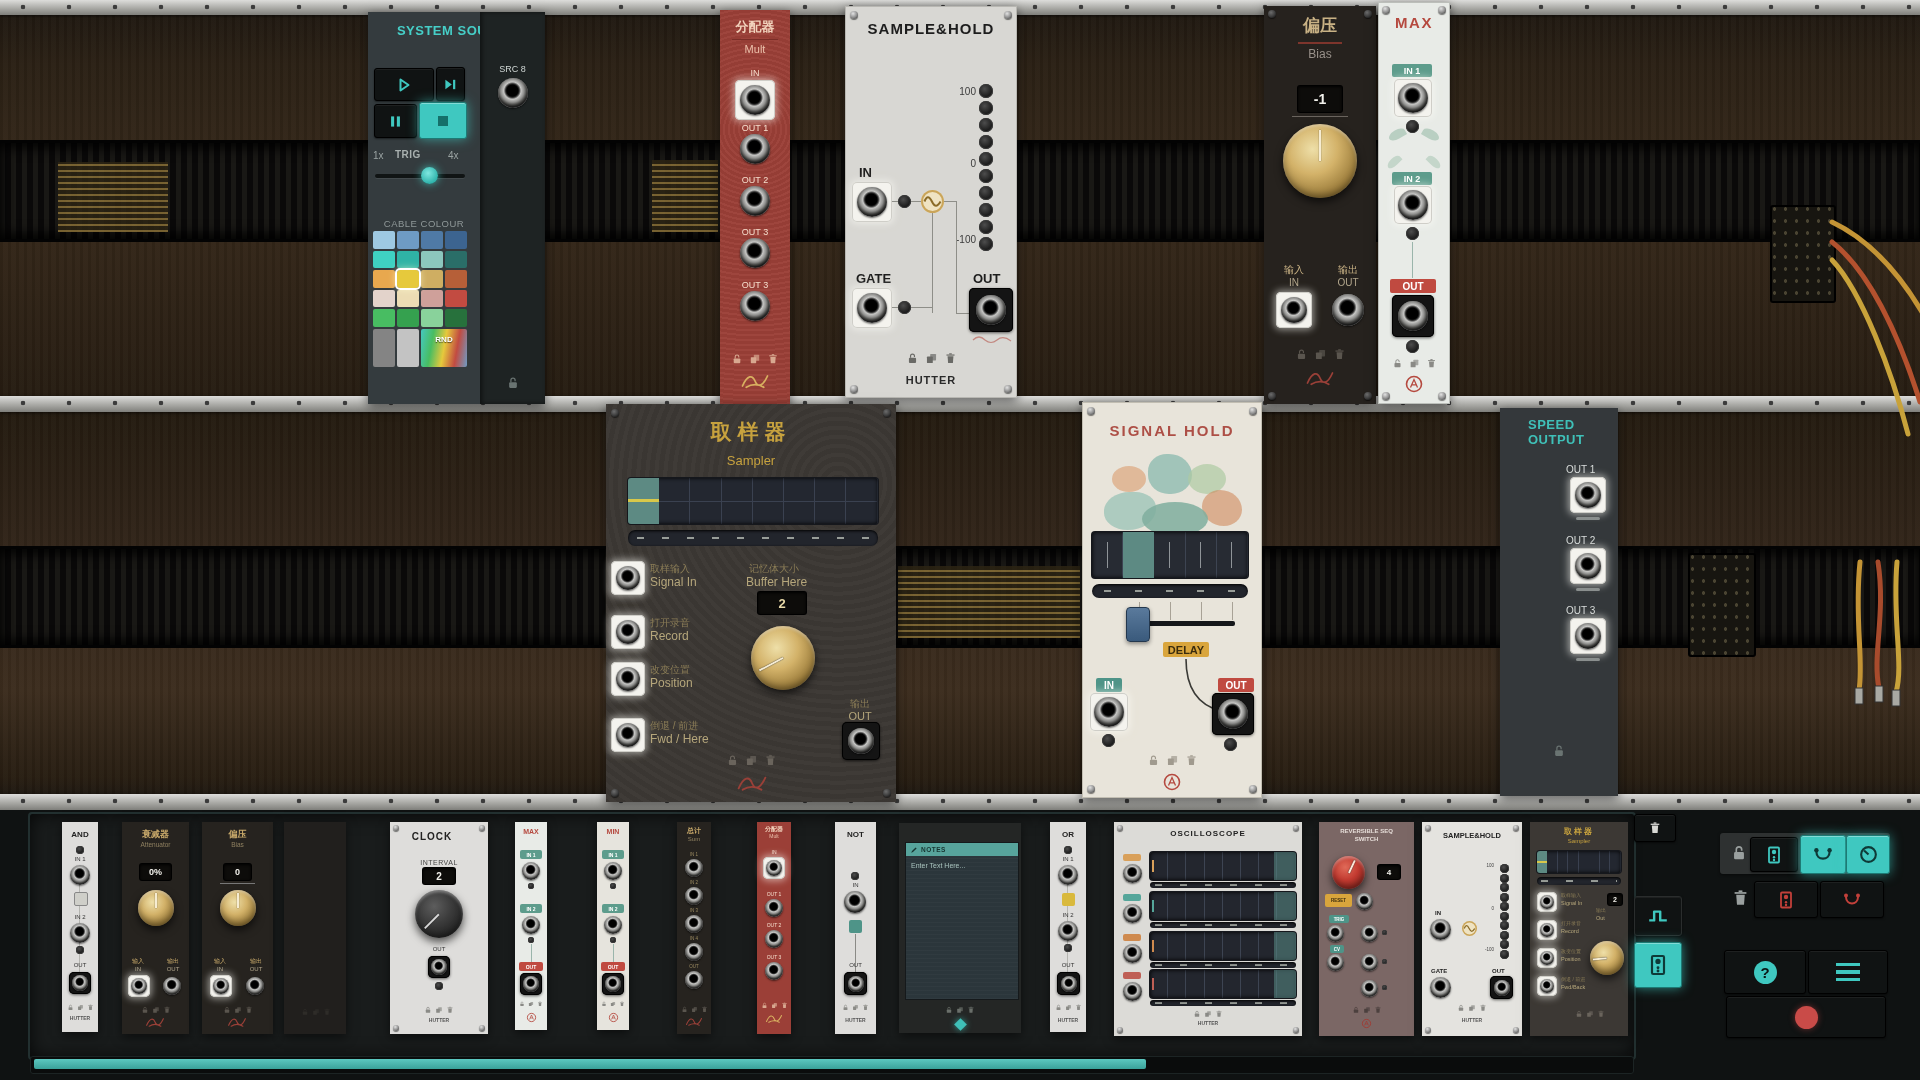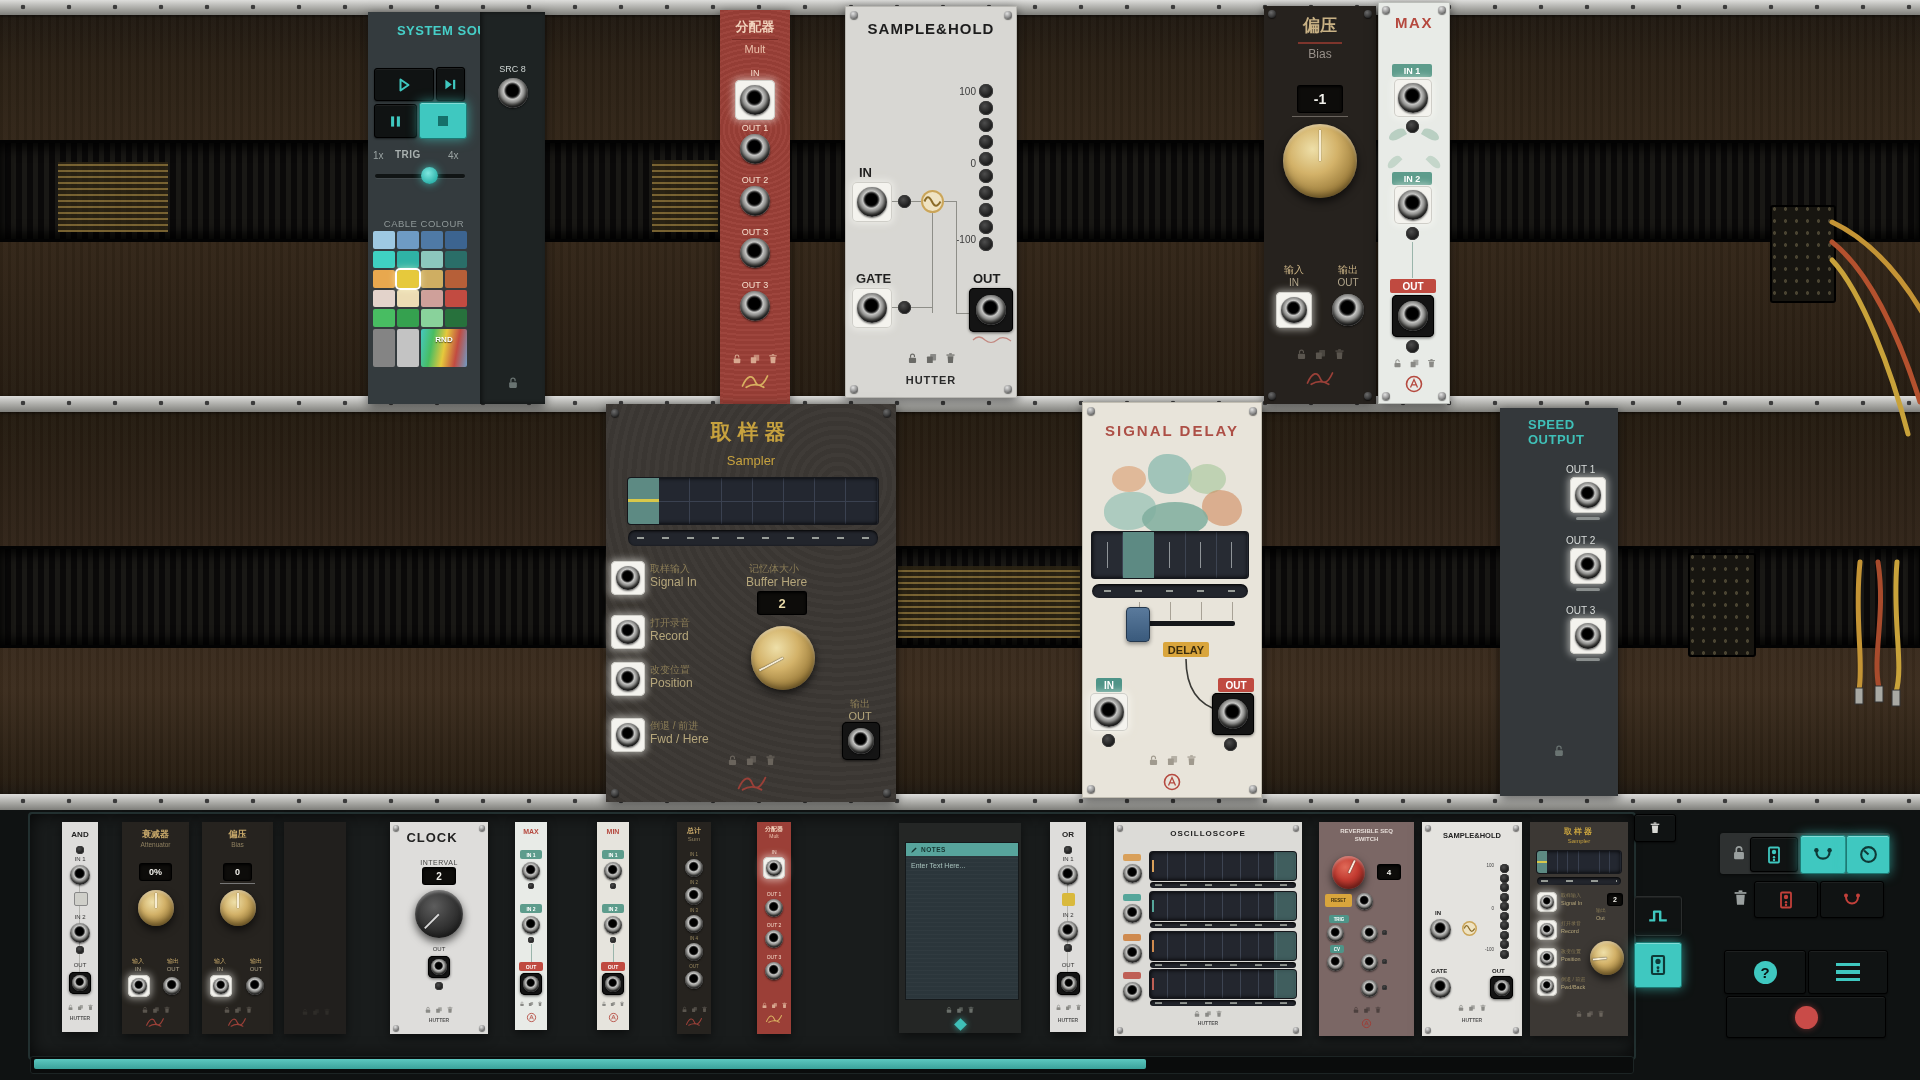--- a/index.html
+++ b/index.html
@@ -433,21 +433,21 @@
     <svg class="ic abs" style="left:130px;top:368px;color:#9a4038" width="32px" height="22">
         <use href="#i-sig"></use>
       </svg>
   </div>
 
   <div class="m" style="left:1082px;top:402px;width:180px;height:396px;background:#e8e4da;box-shadow:inset 0 0 0 1px #c2beb2,0 3px 10px rgba(0,0,0,.55)">
     <span class="screw" style="left:5px;top:5px"></span>
       <span class="screw" style="right:5px;top:5px"></span>
     <span class="screw" style="left:5px;bottom:5px"></span>
       <span class="screw" style="right:5px;bottom:5px"></span>
-    <div class="t tc b" style="left:0;top:20px;width:180px;font-size:15px;letter-spacing:2px;color:#ad4f46">SIGNAL DELAY</div>
+    <div class="t tc b" style="left:0;top:20px;width:180px;font-size:15px;letter-spacing:2px;color:#ad4f46">SIGNAL HOLD</div>
     <div class="abs" style="left:30px;top:64px;width:34px;height:26px;background:#dba177;border-radius:50%;opacity:.65"></div>
     <div class="abs" style="left:66px;top:52px;width:44px;height:40px;background:#8fbcb0;border-radius:45% 55% 50% 50%;opacity:.8"></div>
     <div class="abs" style="left:106px;top:62px;width:38px;height:30px;background:#aecba2;border-radius:50%;opacity:.7"></div>
     <div class="abs" style="left:22px;top:90px;width:52px;height:38px;background:#9dc4b8;border-radius:50% 40% 55% 45%;opacity:.8"></div>
     <div class="abs" style="left:120px;top:88px;width:40px;height:36px;background:#d08a5e;border-radius:45% 55% 45% 55%;opacity:.6"></div>
     <div class="abs" style="left:60px;top:100px;width:66px;height:34px;background:#7fae9e;border-radius:50%;opacity:.85"></div>
     <div class="scope" style="left:10px;top:130px;width:156px;height:46px;background:repeating-linear-gradient(90deg, rgba(0,0,0,0) 0 30.2px, #3d4452 30.2px 31.2px),#272b33">
       <div class="abs" style="left:31px;top:0;width:31px;height:46px;background:#5d8a83"></div>
       <div class="abs" style="left:15px;top:10px;width:1px;height:26px;background:rgba(230,235,235,.55)"></div>
       <div class="abs" style="left:77px;top:10px;width:1px;height:26px;background:rgba(230,235,235,.55)"></div>
@@ -620,21 +620,21 @@
           <use href="#i-trash"></use>
         </svg>
       </div>
   </div>
 
   <div class="m" style="left:390px;top:822px;width:98px;height:212px;background:#dedddb">
     <span class="screw" style="left:3px;top:3px;width:6px;height:6px"></span>
       <span class="screw" style="right:3px;top:3px;width:6px;height:6px"></span>
     <span class="screw" style="left:3px;bottom:3px;width:6px;height:6px"></span>
       <span class="screw" style="right:3px;bottom:3px;width:6px;height:6px"></span>
-    <div class="t tc b" style="left:0;top:9px;width:84px;font-size:13px;letter-spacing:1px;color:#222">CLOCK</div>
+    <div class="t tc b" style="left:0;top:9px;width:84px;font-size:10px;letter-spacing:1px;color:#222">CLOCK</div>
     <div class="t tc" style="left:0;top:37px;width:98px;font-size:7px;letter-spacing:.5px;color:#444">INTERVAL</div>
     <div class="disp" style="left:33px;top:46px;width:32px;height:16px;font-size:10px">2</div>
     <div class="knob dark" style="left:25px;top:68px;width:48px;height:48px">
         <span class="ptr" style="transform:rotate(-135deg)"></span>
       </div>
     <div class="t tc" style="left:0;top:124px;width:98px;font-size:6px;color:#333">OUT</div>
     <div class="jd" style="left:38px;top:134px;width:22px;height:22px">
         <span class="jack j16"></span>
       </div>
     <span class="led" style="left:45px;top:160px;width:8px;height:8px"></span>
@@ -761,20 +761,44 @@
         </svg>
         <svg class="ic" width="7" height="7">
           <use href="#i-trash"></use>
         </svg>
       </div>
     <svg class="ic abs" style="left:8px;top:191px;color:#d8b060" width="18" height="11">
         <use href="#i-sig"></use>
       </svg>
   </div>
 
+  <div class="m" style="left:835px;top:822px;width:41px;height:212px;background:#dedddb">
+    <div class="abs" style="left:20px;top:112px;width:1px;height:38px;background:#8a8a86"></div>
+    <div class="t tc b" style="left:0;top:8px;width:41px;font-size:8px;color:#222">NOT</div>
+    <span class="led" style="left:16px;top:50px;width:8px;height:8px"></span>
+    <div class="t tc" style="left:0;top:60px;width:41px;font-size:6px;color:#333">IN</div>
+    <span class="jack abs" style="left:9px;top:69px;width:22px;height:22px"></span>
+    <div class="abs" style="left:14px;top:98px;width:13px;height:13px;background:#4e9488;border-radius:2px"></div>
+    <div class="t tc" style="left:0;top:140px;width:41px;font-size:6px;color:#333">OUT</div>
+    <div class="jd" style="left:9px;top:150px;width:23px;height:23px">
+        <span class="jack j16"></span>
+      </div>
+    <div class="mi sm" style="left:0;top:182px;width:41px;color:#8a8a86">
+        <svg class="ic" width="7" height="7">
+          <use href="#i-lock"></use>
+        </svg>
+        <svg class="ic" width="7" height="7">
+          <use href="#i-copy"></use>
+        </svg>
+        <svg class="ic" width="7" height="7">
+          <use href="#i-trash"></use>
+        </svg>
+      </div>
+    <div class="t tc b" style="left:0;top:196px;width:41px;font-size:5px;color:#555">HUTTER</div>
+  </div>
 
   <div class="m" style="left:899px;top:823px;width:122px;height:210px;background:#242625">
     <div class="abs" style="left:6px;top:19px;width:112px;height:156px;background:repeating-linear-gradient(0deg, rgba(255,255,255,.025) 0 1px, rgba(0,0,0,0) 1px 4px),#2b363b;border:1px solid #15191b">
       <div class="abs" style="left:0;top:0;width:112px;height:13px;background:#57a49c;display:flex;align-items:center;gap:3px;padding-left:4px;box-sizing:border-box">
         <svg class="ic" style="color:#163430" width="8" height="8">
             <use href="#i-pencil"></use>
           </svg>
         <span class="b" style="font-size:6.5px;letter-spacing:.5px;color:#163430">NOTES</span>
       </div>
       <div class="t" style="left:5px;top:19px;font-size:7px;color:#a9c4be">Enter Text Here...</div>

